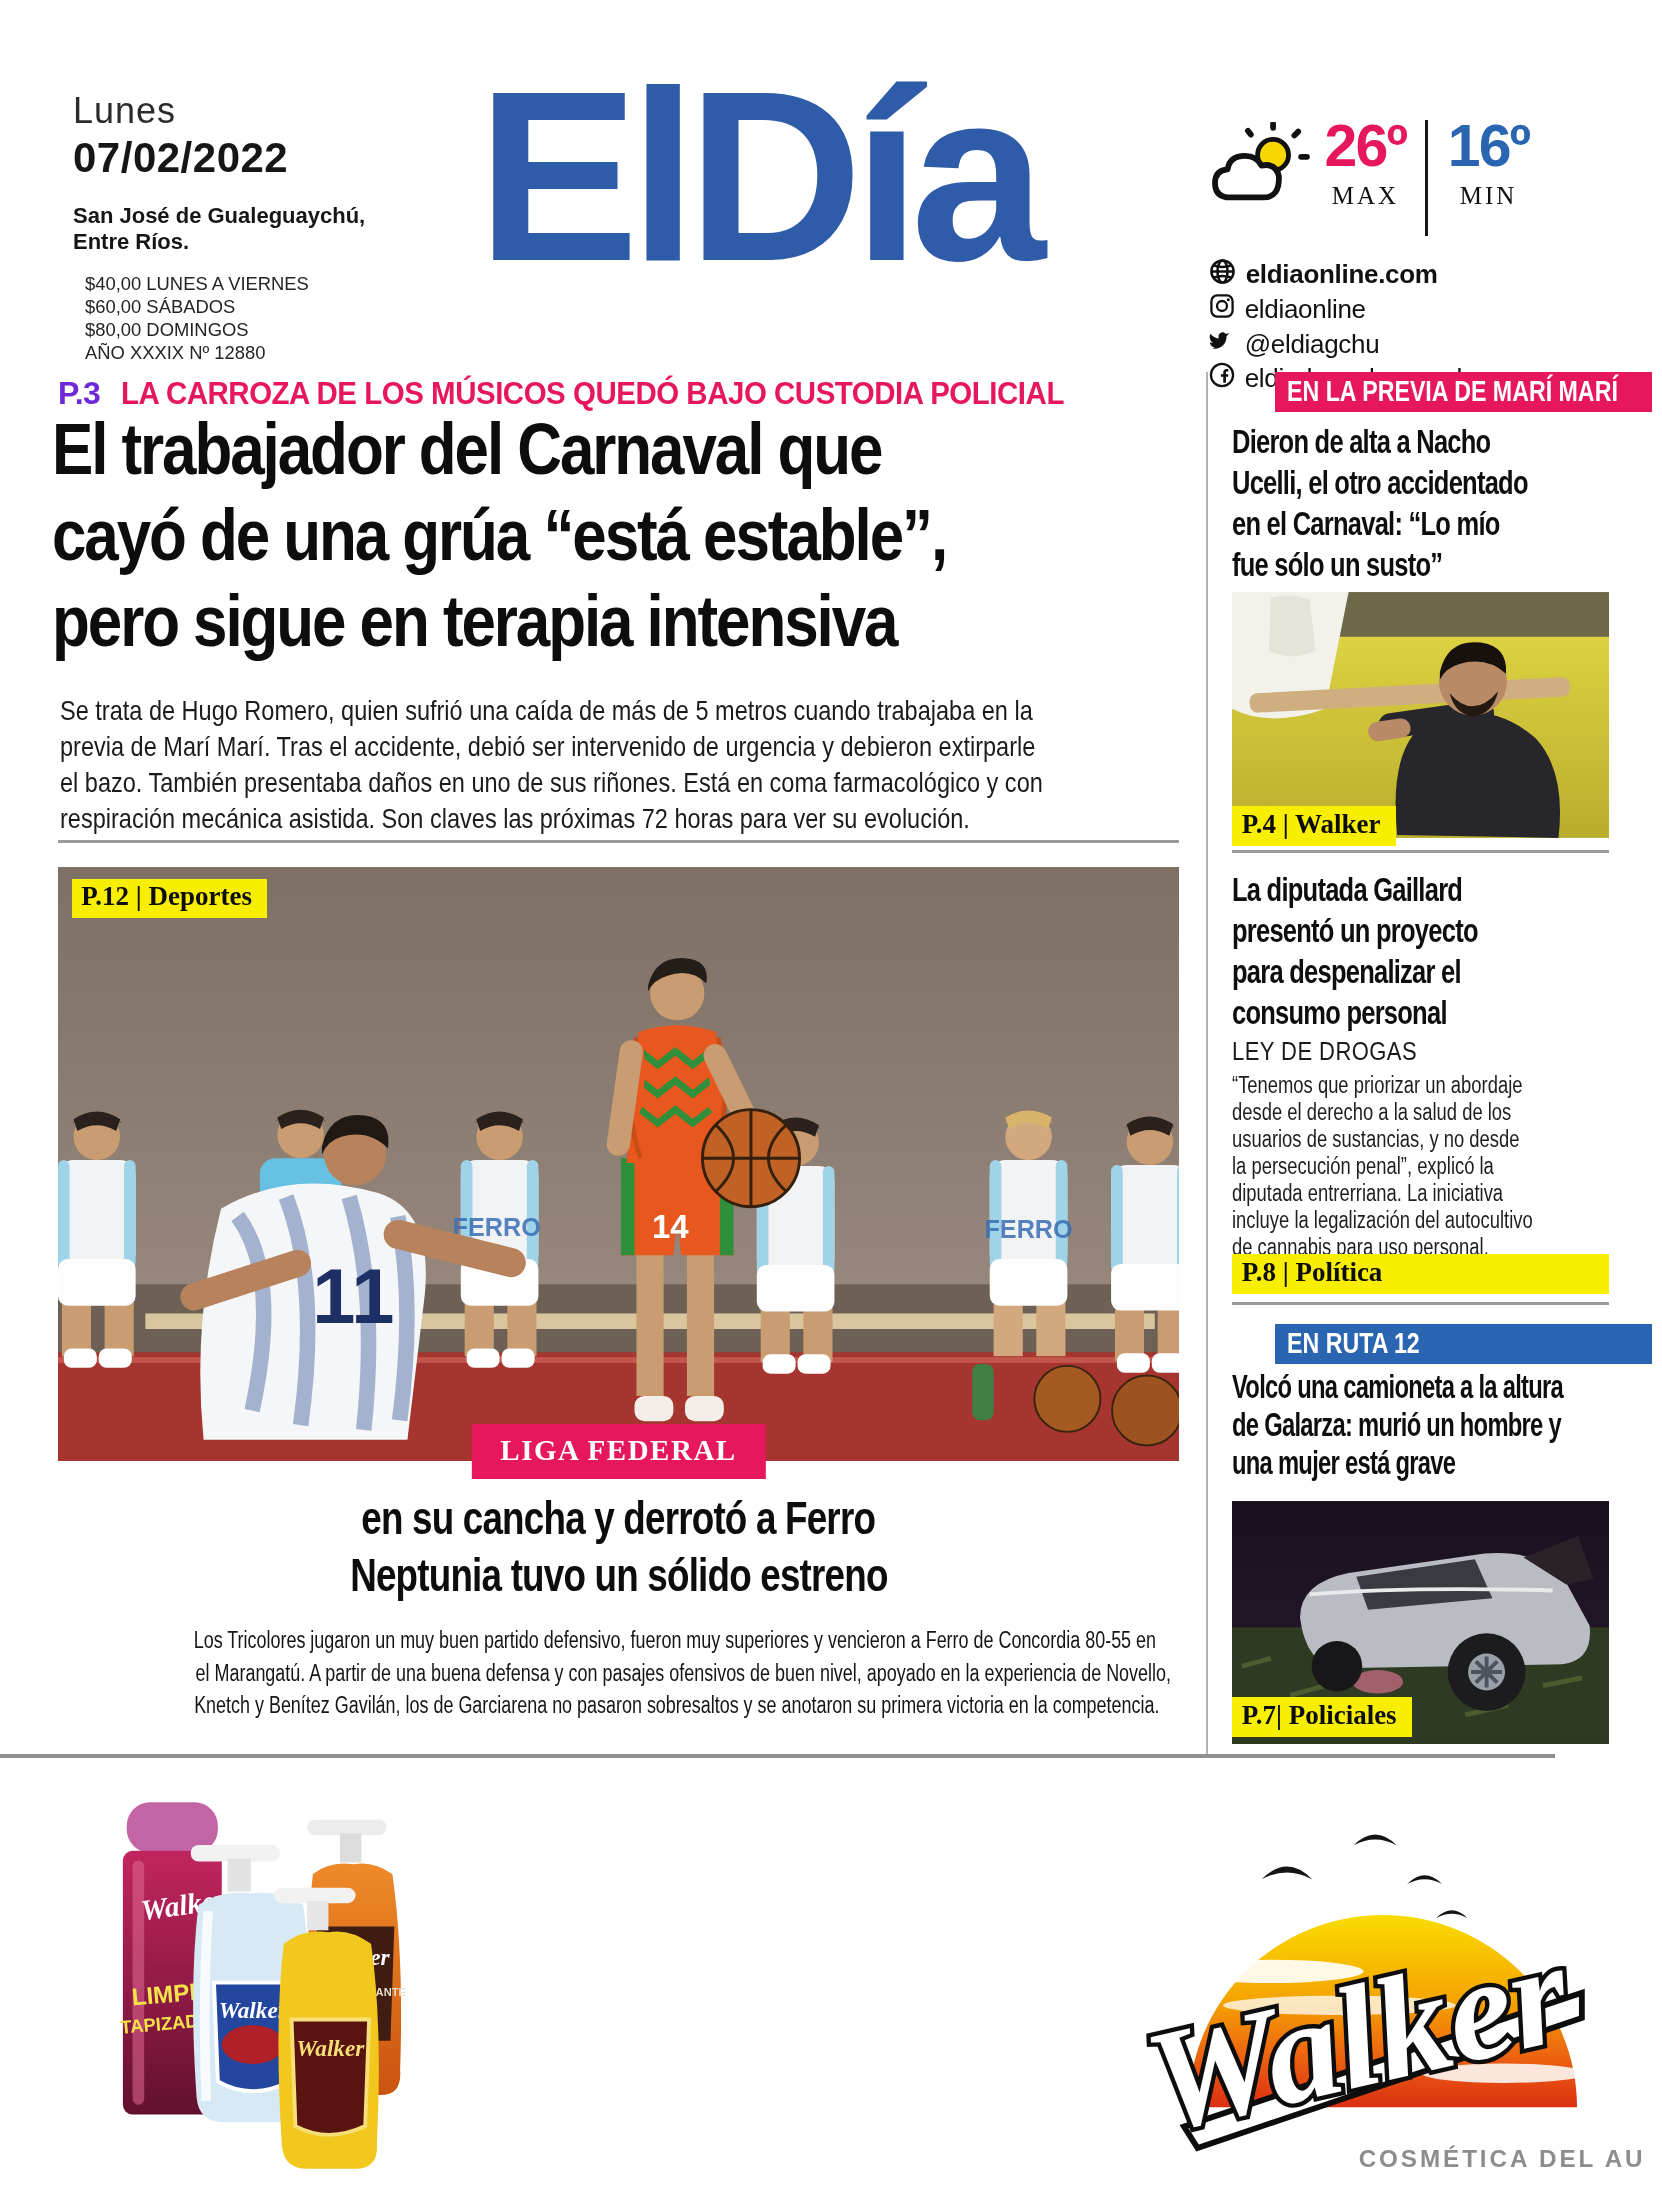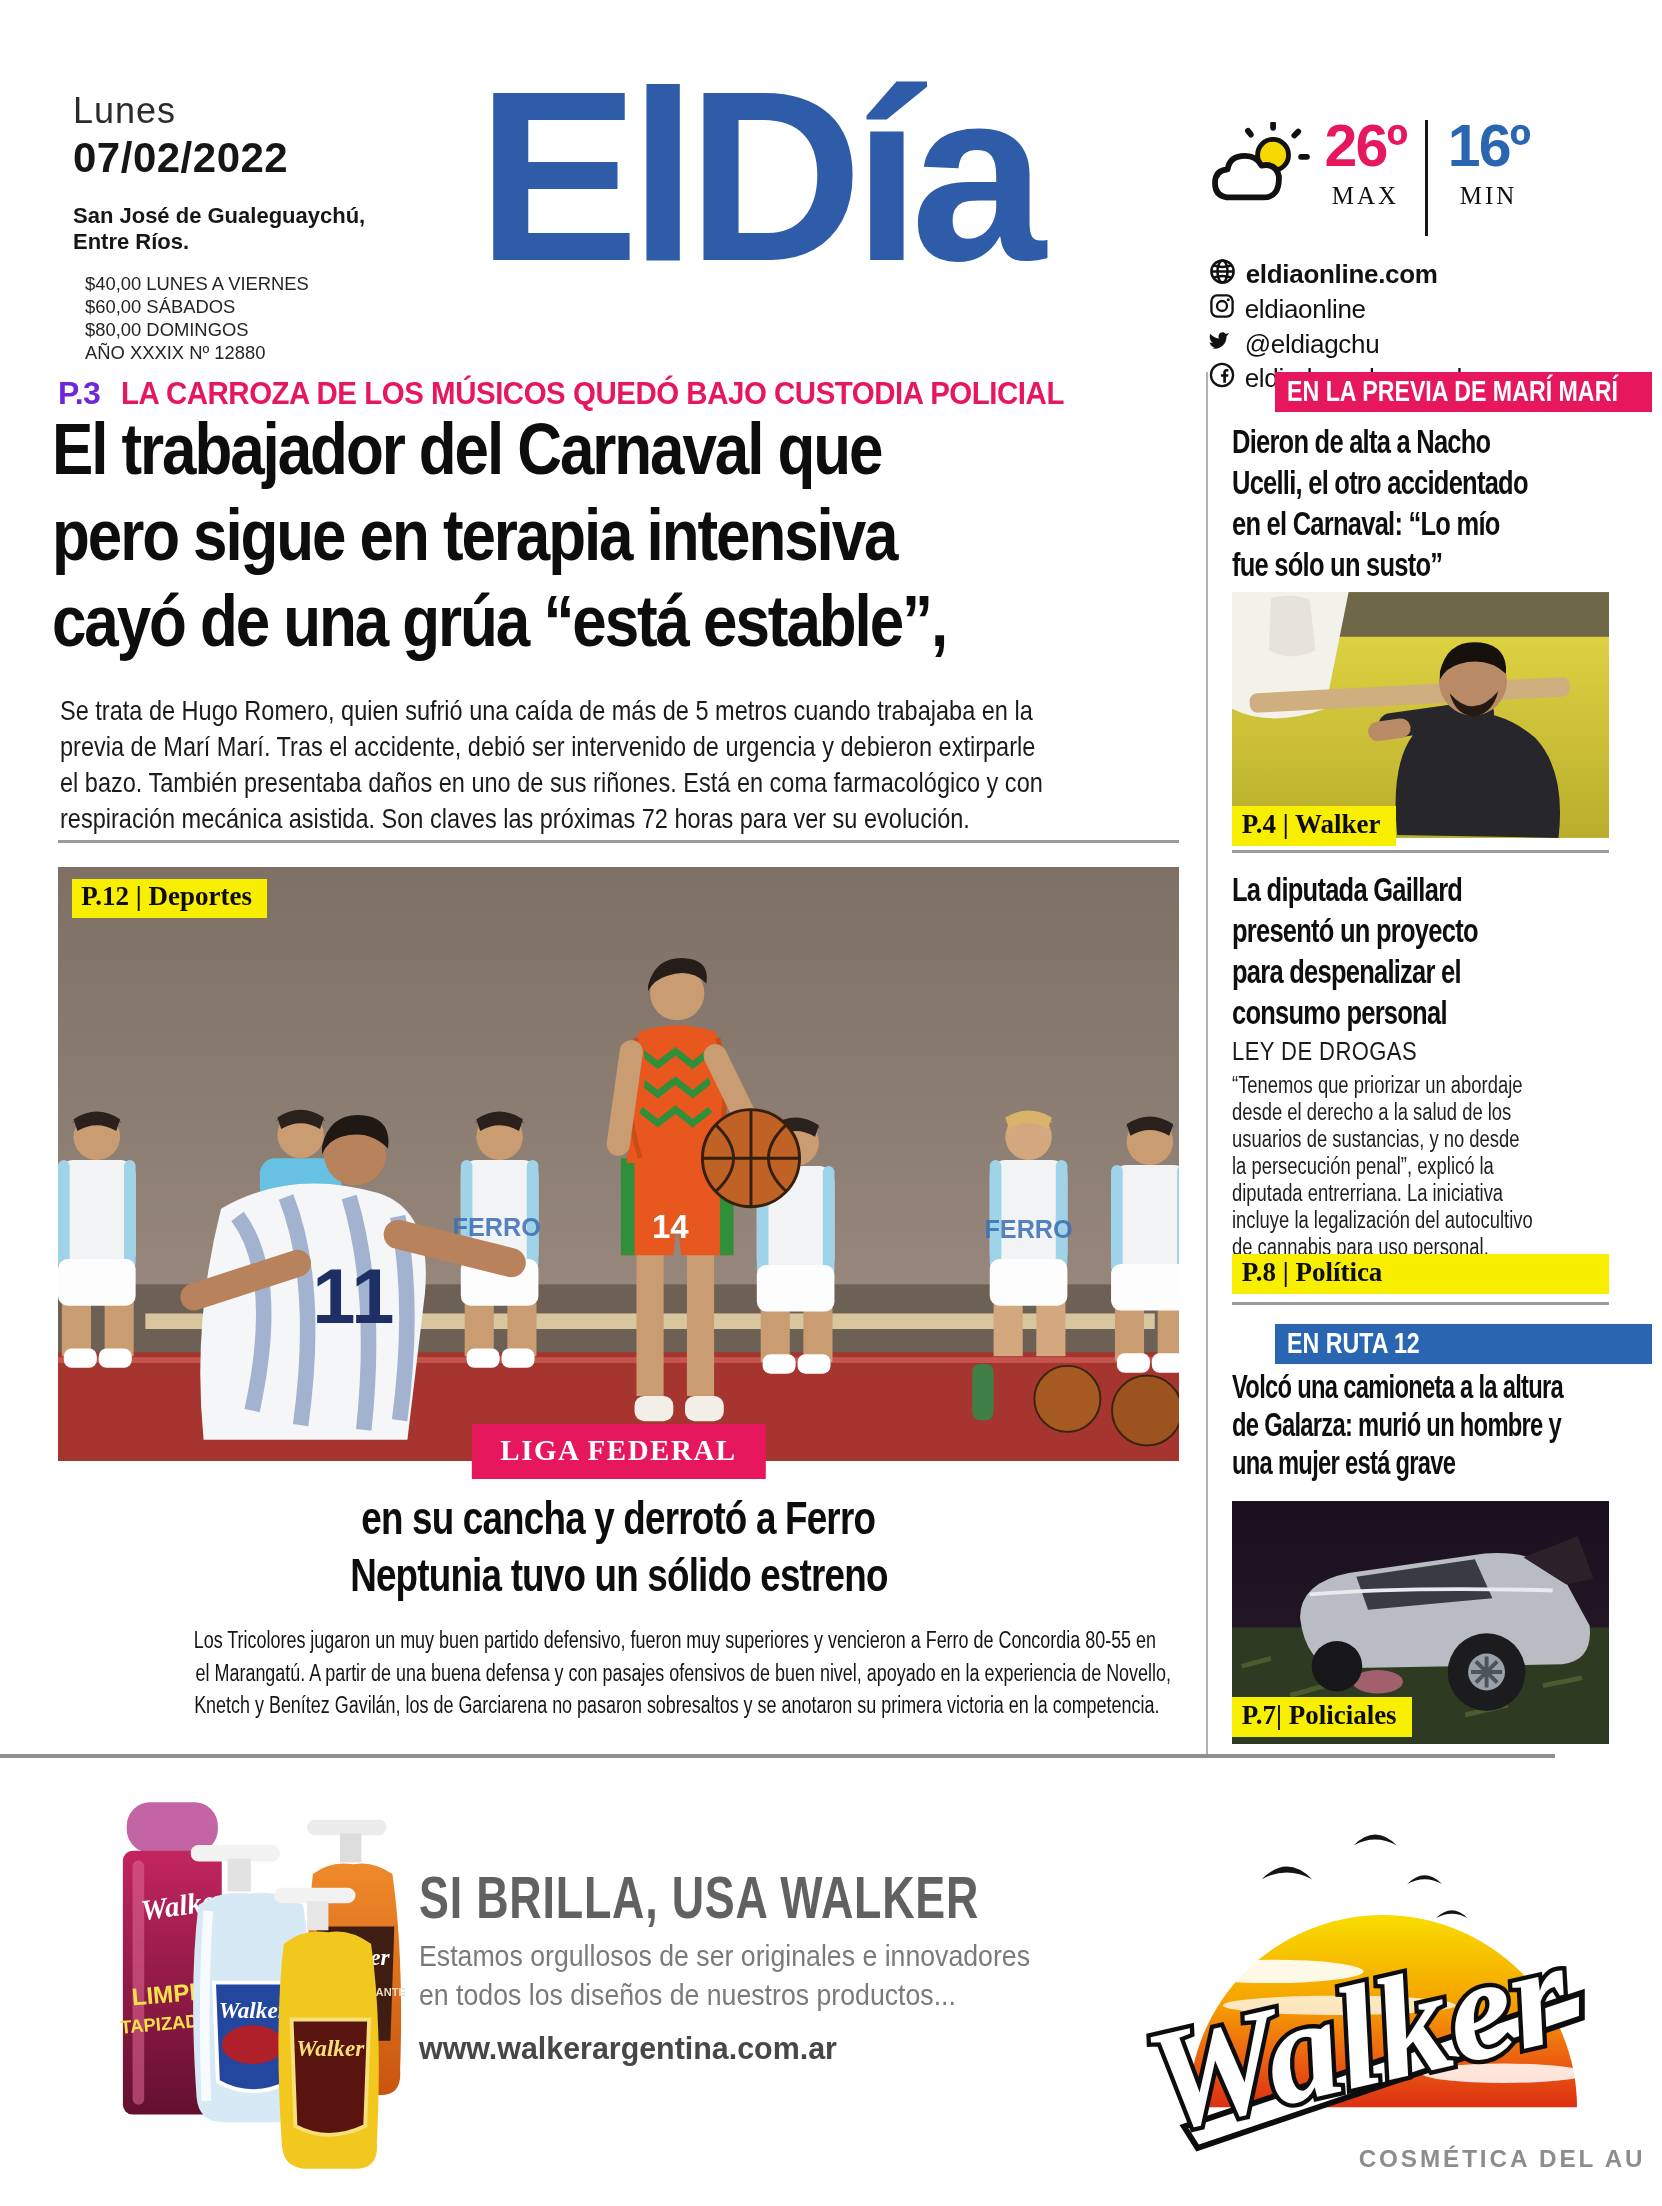--- a/index.html
+++ b/index.html
@@ -165,22 +165,22 @@
       <span>eldiadegualeguaychu</span>
     </div>
   </div>
 
   <div class="kicker">
     <span class="kp">P.3</span><span class="kt cx92">LA CARROZA DE LOS MÚSICOS QUEDÓ BAJO CUSTODIA POLICIAL</span>
   </div>
 
   <div class="main-hl">
     <div><span class="cx86">El trabajador del Carnaval que</span></div>
+    <div><span class="cx86">cayó de una grúa “está estable”,</span></div>
     <div><span class="cx86">pero sigue en terapia intensiva</span></div>
-    <div><span class="cx86">cayó de una grúa “está estable”,</span></div>
   </div>
 
   <div class="lead">
     <div><span class="cx84">Se trata de Hugo Romero, quien sufrió una caída de más de 5 metros cuando trabajaba en la</span></div>
     <div><span class="cx84">previa de Marí Marí. Tras el accidente, debió ser intervenido de urgencia y debieron extirparle</span></div>
     <div><span class="cx84">el bazo. También presentaba daños en uno de sus riñones. Está en coma farmacológico y con</span></div>
     <div><span class="cx84">respiración mecánica asistida. Son claves las próximas 72 horas para ver su evolución.</span></div>
   </div>
 
   <div class="rule" style="left:58px; top:840px; width:1121px; height:2.9px;"></div>
@@ -421,26 +421,20 @@
       <text x="206" y="244" text-anchor="middle" font-family="Liberation Serif, serif" font-style="italic" font-weight="bold" font-size="24" fill="#fff">Walker</text>
 
       <rect x="228" y="110" width="84" height="16" rx="8" fill="#f2f2f2"></rect>
       <rect x="262" y="124" width="22" height="30" fill="#e6e6e6"></rect>
       <path d="M238 168 Q228 250 236 376 Q238 400 262 400 H312 Q336 400 334 374 Q340 250 328 168 Q306 152 284 156 Q258 152 238 168 Z" fill="#f2c81e"></path>
       <path d="M246 246 H326 L322 356 Q284 374 250 356 Z" fill="#5a1410" stroke="#f6df76" stroke-width="4"></path>
       <text x="286" y="284" text-anchor="middle" font-family="Liberation Serif, serif" font-style="italic" font-weight="bold" font-size="24" fill="#f6df76">Walker</text>
     </svg>
   </div>
 
-  <div class="ad-text">
-    <div class="ad-h">SI BRILLA, USA WALKER</div>
-    <p><span class="cx92">Estamos orgullosos de ser originales e innovadores</span></p>
-    <p><span class="cx92">en todos los diseños de nuestros productos...</span></p>
-    <div class="ad-url"><span class="cx95">www.walkerargentina.com.ar</span></div>
-  </div>
 
   <div class="wlogo">
     <svg width="529" height="393" viewBox="0 0 545 405">
       <defs>
         <linearGradient id="sg" x1="0" y1="0" x2="0" y2="1">
           <stop offset="0" stop-color="#f9dc00"></stop>
             <stop offset=".45" stop-color="#f5a300"></stop>
           <stop offset=".7" stop-color="#ee6a10"></stop>
             <stop offset="1" stop-color="#dc2f12"></stop>
         </linearGradient>

